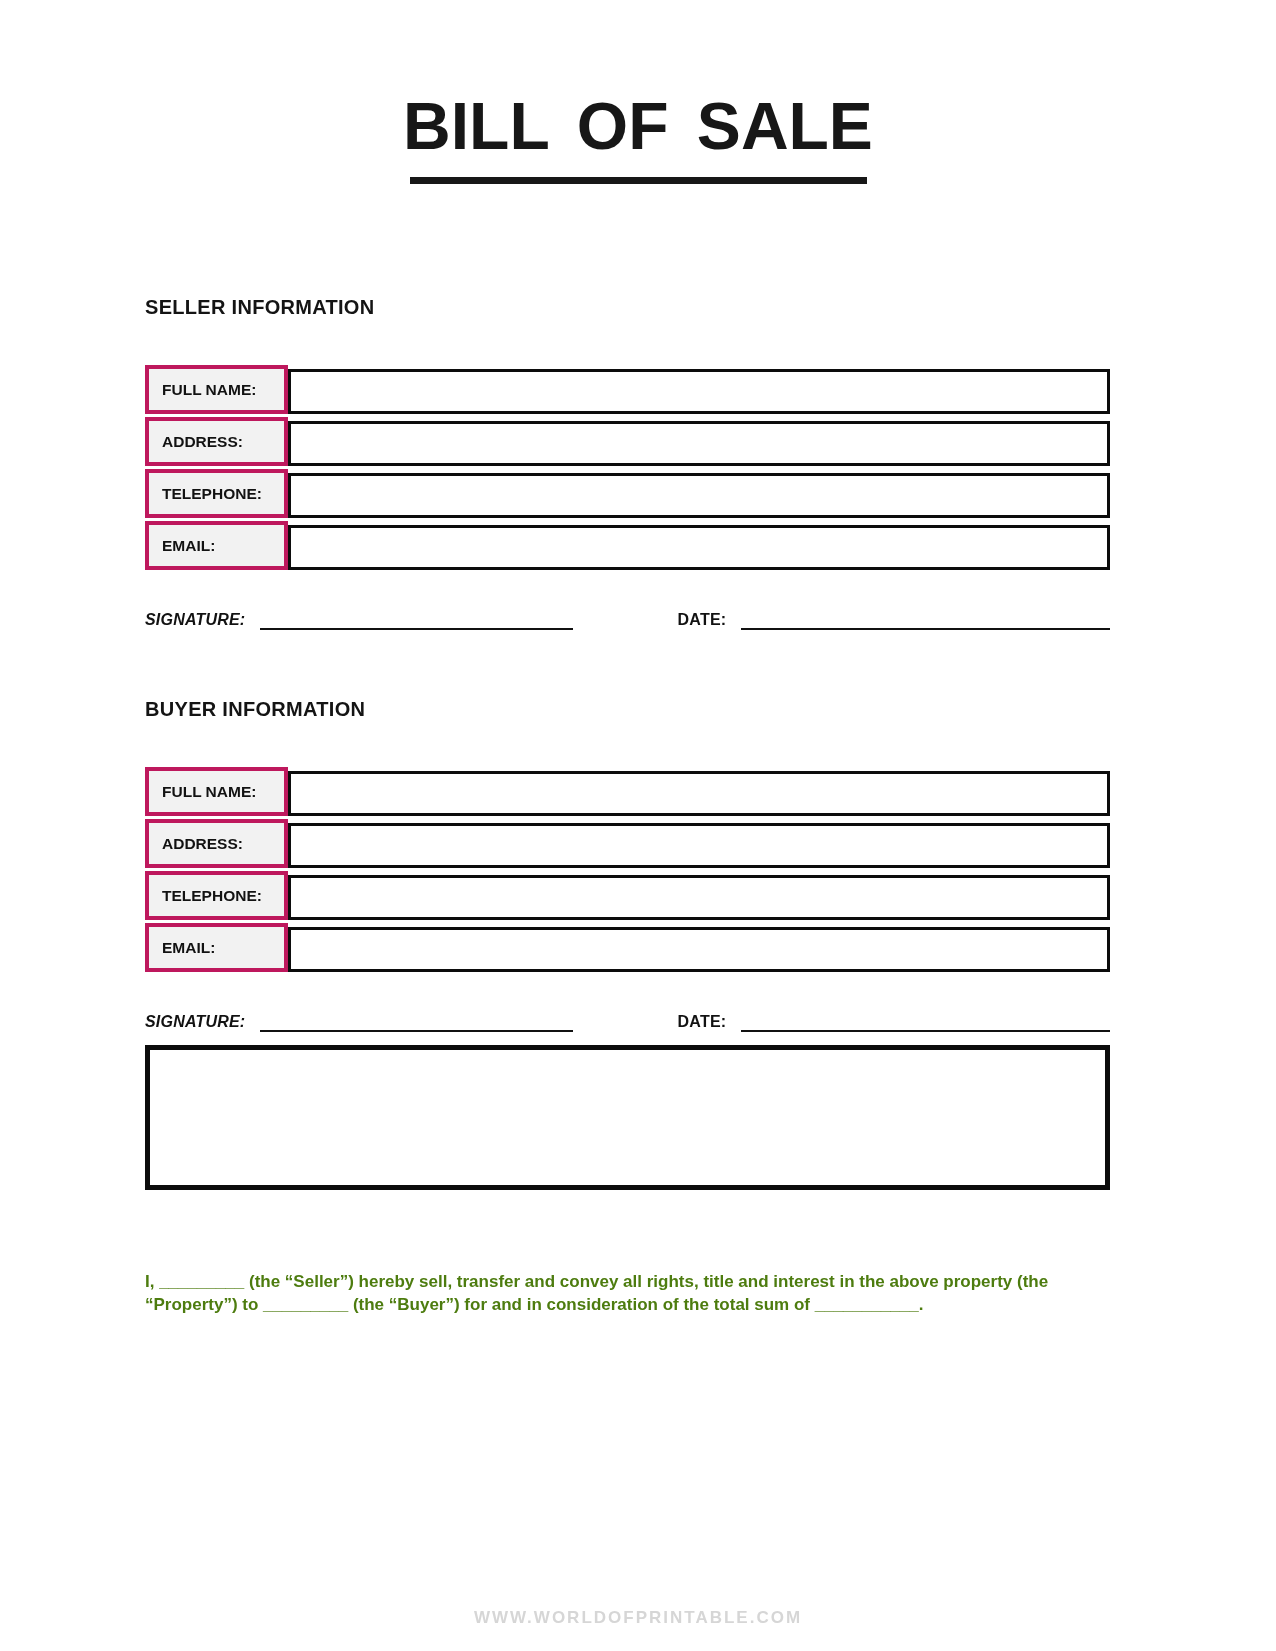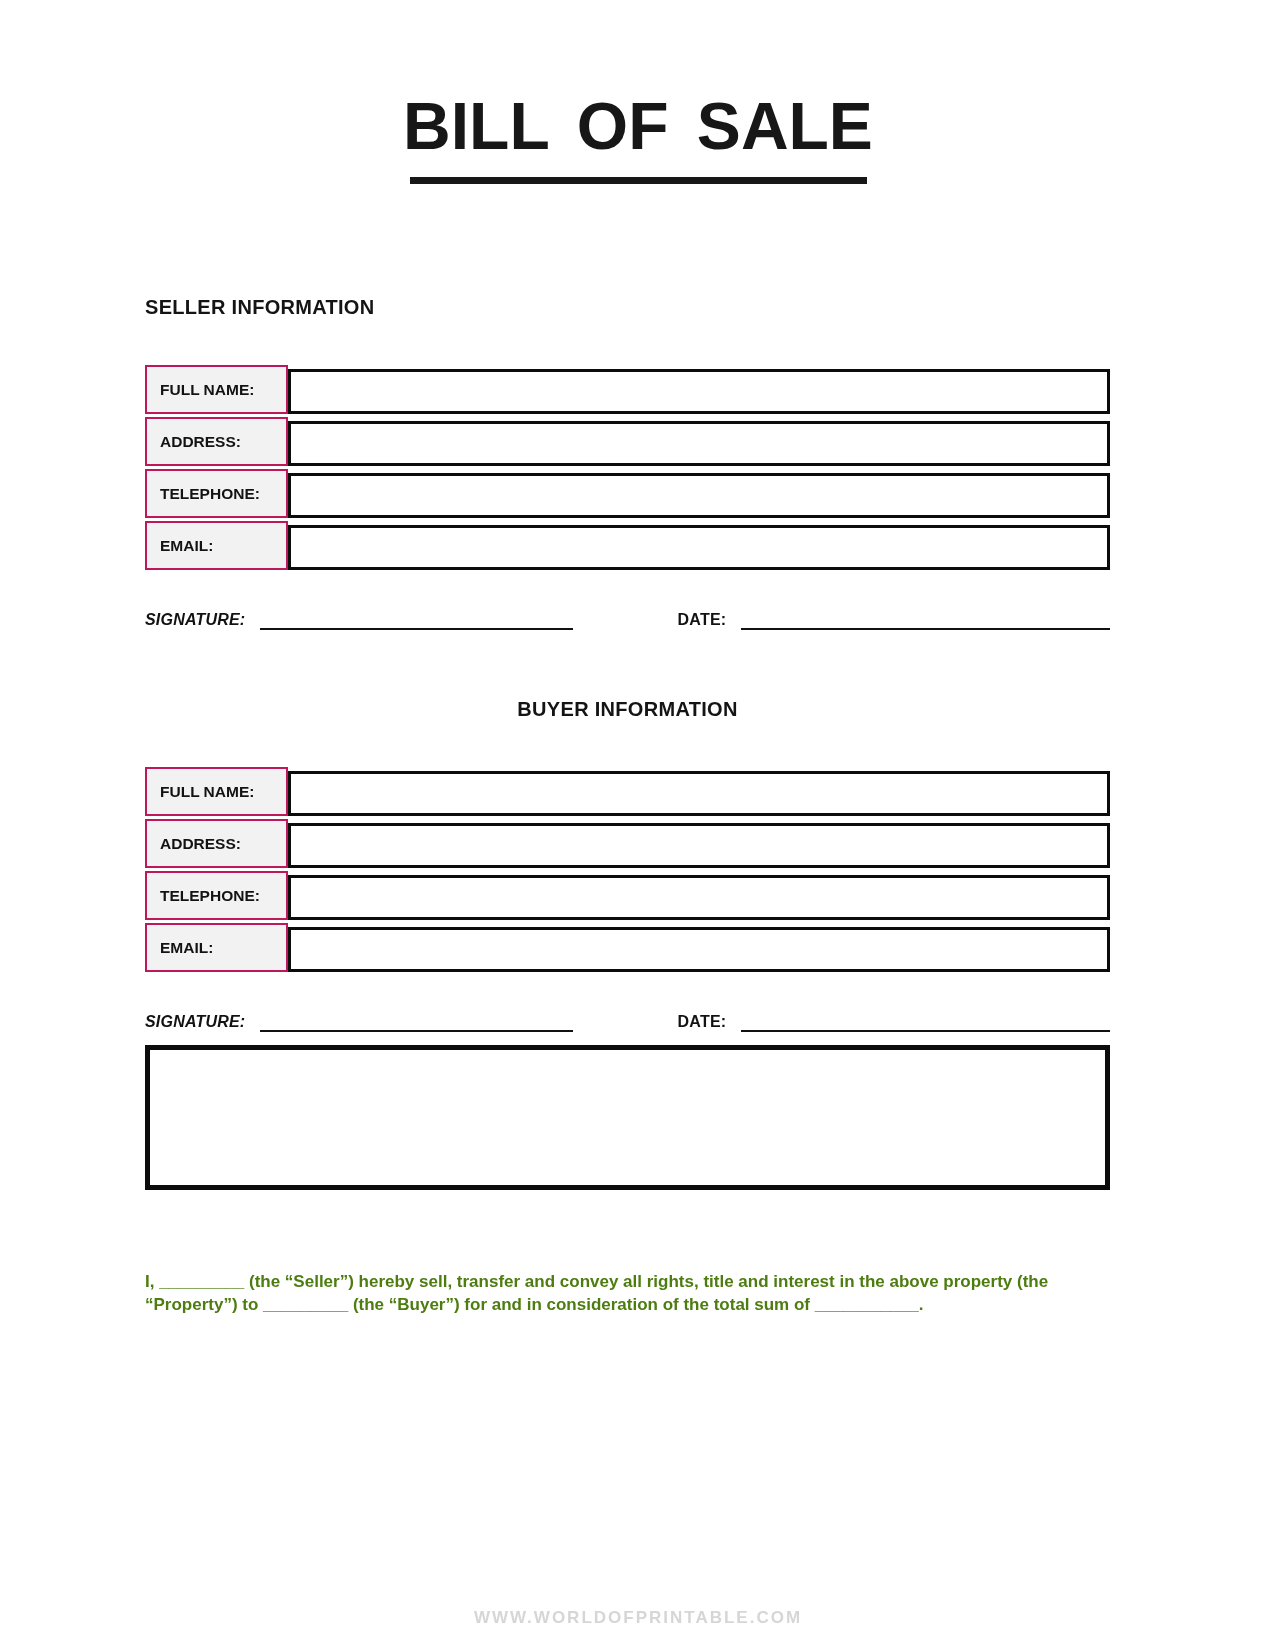--- a/index.html
+++ b/index.html
@@ -38,30 +38,30 @@
   }
 
   
   .section-heading {
     font-size:20px;
     font-weight:800;
     letter-spacing:0.3px;
     color:#141414;
   }
   .seller-heading { margin-top:112px; }
-  .buyer-heading  { margin-top:68px;text-align:center; }
+  .buyer-heading  { margin-top:68px; }
   .property-heading { margin-top:55px; }
 
   
   .field-table { margin-top:46px; }
   .field-row { display:flex; height:49px; margin-bottom:3px; }
   .field-label {
     width:143px;
     background:#f2f2f2;
-    border:2px solid #be185d;
+    border:4px solid #be185d;
     display:flex;
     align-items:center;
     padding-left:13px;
     font-size:15.5px;
     font-weight:700;
     color:#121212;
     flex-shrink:0;
   }
   .field-value {
     flex:1;

